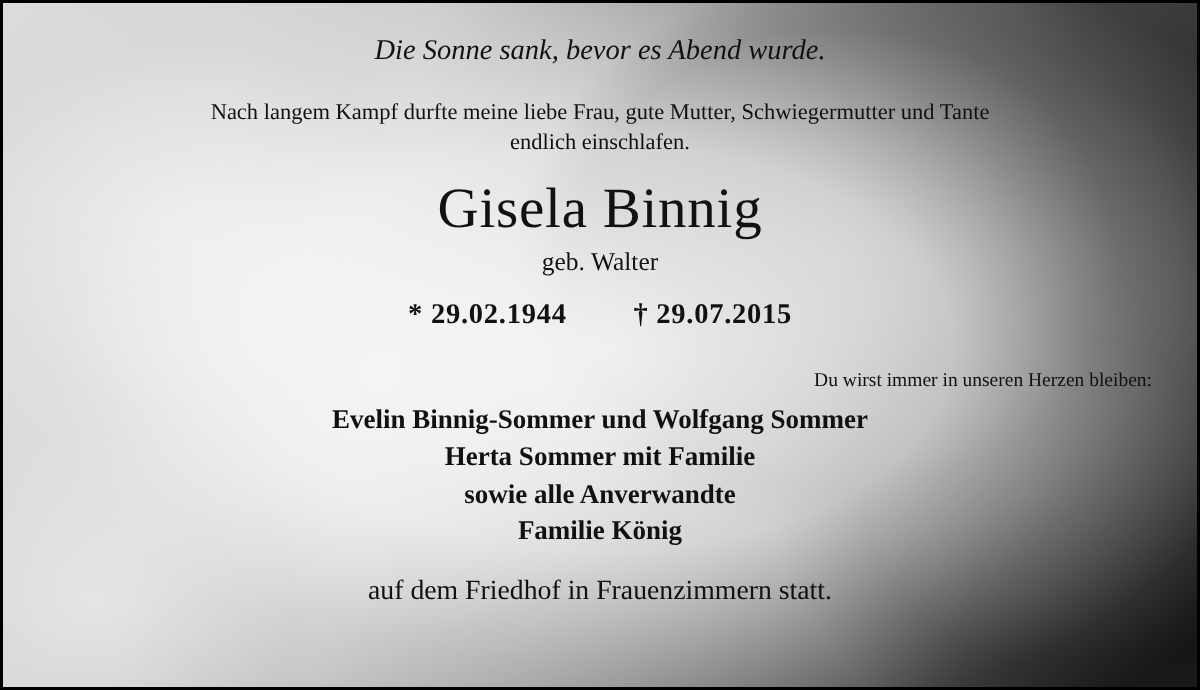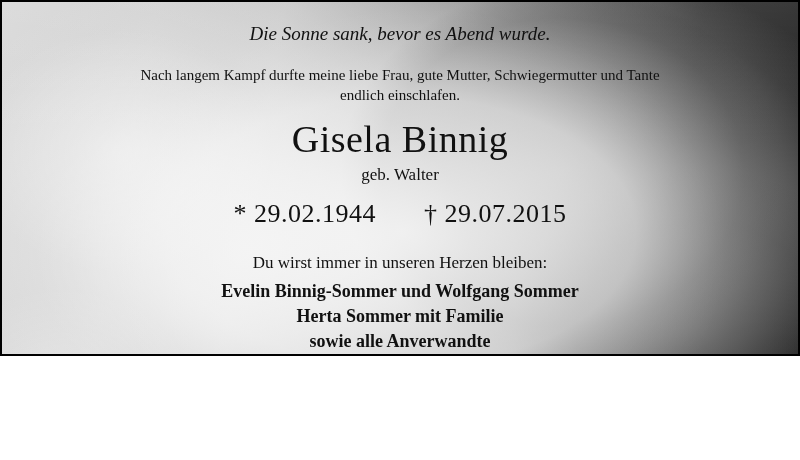--- a/index.html
+++ b/index.html
@@ -9,21 +9,21 @@
   body {
     width: 800px;
     height: 460px;
     overflow: hidden;
     font-family: "Liberation Serif", serif;
     background: #ffffff;
   }
   #notice {
     position: relative;
     width: 800px;
-    height: 356px;
+    height: 460px;
     box-sizing: border-box;
     border: 2px solid #000000;
     overflow: hidden;
     background: #22c55e;
   }
   
   .bg-layer {
     position: absolute;
     inset: 0;
     pointer-events: none;
@@ -95,31 +95,33 @@
     font-weight: normal;
     letter-spacing: 0.5px;
     line-height: 1.1;
     margin: 6px 0 4px 0;
   }
   .maiden {
     font-size: 17px;
     margin: 2px 0 14px 0;
   }
   .dates {
-    font-size: 26px;
+    font-size: 19px;
     letter-spacing: 0.5px;
     margin: 0 0 24px 0;
+    font-weight: bold;
   }
   .dates .sep {
     display: inline-block;
     width: 34px;
   }
   .dedication {
-    font-size: 17px;
+    font-size: 13px;
     margin: 0 0 6px 0;
+    text-align: right;
   }
   .survivors {
     font-size: 18px;
     font-weight: bold;
     line-height: 1.38;
     margin: 0 0 16px 0;
   }
   .survivors div {
     margin: 0;
   }

